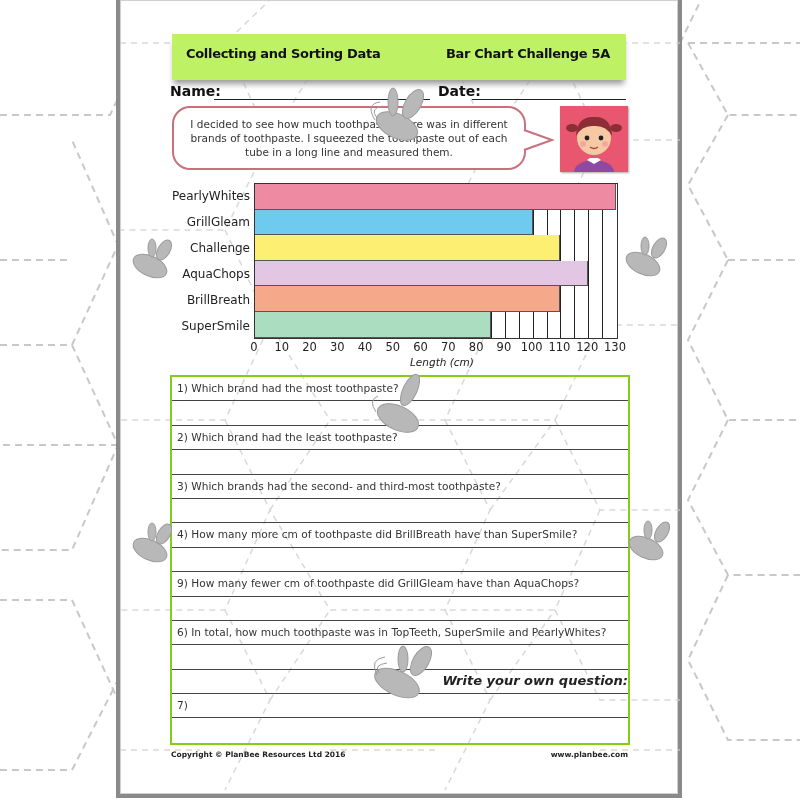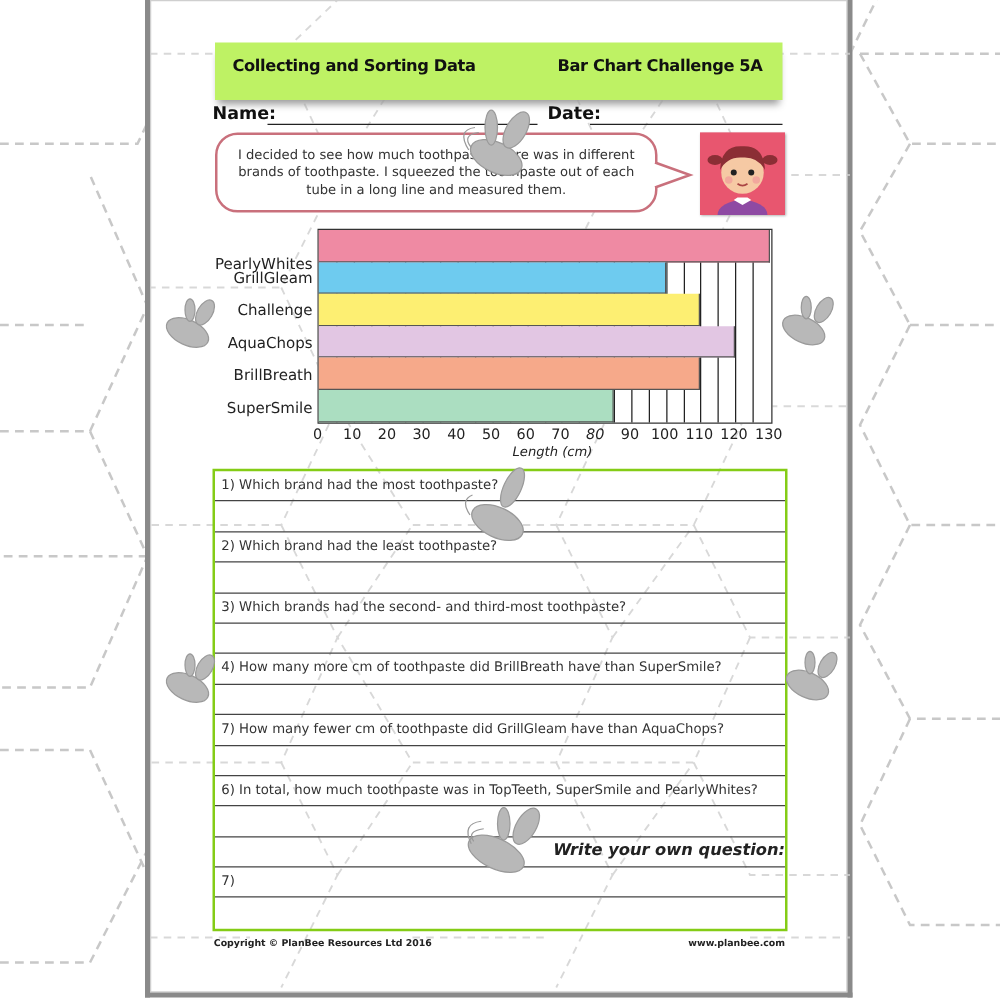--- a/index.html
+++ b/index.html
@@ -158,21 +158,21 @@
     <ellipse cx="56" cy="22" rx="6" ry="4" fill="#8b2e35"></ellipse>
     <circle cx="27" cy="32" r="2.4" fill="#222"></circle>
     <circle cx="41" cy="32" r="2.4" fill="#222"></circle>
     <circle cx="23" cy="38" r="3" fill="#f19a9a" opacity="0.7"></circle>
     <circle cx="45" cy="38" r="3" fill="#f19a9a" opacity="0.7"></circle>
     <path d="M30 41 Q34 44 38 41" stroke="#a44" stroke-width="1.3" fill="none"></path>
   </svg>
 </div>
 
 <div class="chart">
-  <span class="brand-label" style="top:24px">PearlyWhites</span>
+  <span class="brand-label" style="top:9px">PearlyWhites</span>
   <span class="brand-label" style="top:35px">GrillGleam</span>
   <span class="brand-label" style="top:61px">Challenge</span>
   <span class="brand-label" style="top:87px">AquaChops</span>
   <span class="brand-label" style="top:113px">BrillBreath</span>
   <span class="brand-label" style="top:139px">SuperSmile</span>
 
   <div class="plot" id="plot">
       <div class="gridline" style="left: 13.8846px; top: 0px; height: 100%;"></div>
       <div class="gridline" style="left: 27.7692px; top: 0px; height: 100%;"></div>
       <div class="gridline" style="left: 41.6538px; top: 0px; height: 100%;"></div>
@@ -208,40 +208,40 @@
 
   <div id="ticks">
       <span class="tick-label" style="left: 94px;">0</span>
       <span class="tick-label" style="left: 121.769px;">10</span>
       <span class="tick-label" style="left: 149.538px;">20</span>
       <span class="tick-label" style="left: 177.308px;">30</span>
       <span class="tick-label" style="left: 205.077px;">40</span>
       <span class="tick-label" style="left: 232.846px;">50</span>
       <span class="tick-label" style="left: 260.615px;">60</span>
       <span class="tick-label" style="left: 288.385px;">70</span>
-      <span class="tick-label" style="left: 316.154px; font-style: italic;">80</span>
+      <span class="tick-label" style="left: 316.154px;">80</span>
       <span class="tick-label" style="left: 343.923px;">90</span>
       <span class="tick-label" style="left: 371.692px;">100</span>
       <span class="tick-label" style="left: 399.462px;">110</span>
       <span class="tick-label" style="left: 427.231px;">120</span>
       <span class="tick-label" style="left: 455px;">130</span>
     </div>
   <span class="xlabel">Length (cm)</span>
 </div>
 
 <div class="questions" id="questions">
     <div class="q-row">1) Which brand had the most toothpaste?</div>
     <div class="q-row"></div>
     <div class="q-row">2) Which brand had the least toothpaste?</div>
     <div class="q-row"></div>
     <div class="q-row">3) Which brands had the second- and third-most toothpaste?</div>
     <div class="q-row"></div>
     <div class="q-row">4) How many more cm of toothpaste did BrillBreath have than SuperSmile?</div>
     <div class="q-row"></div>
-    <div class="q-row">7) How many fewer cm of toothpaste did GrillGleam have than AquaChops?</div>
+    <div class="q-row">9) How many fewer cm of toothpaste did GrillGleam have than AquaChops?</div>
     <div class="q-row"></div>
     <div class="q-row">6) In total, how much toothpaste was in TopTeeth, SuperSmile and PearlyWhites?</div>
     <div class="q-row"></div>
     <div class="q-row own">Write your own question:</div>
     <div class="q-row">7)</div>
     <div class="q-row"></div>
   </div>
 
 <div class="footer-left">Copyright © PlanBee Resources Ltd 2016</div>
 <div class="footer-right">www.planbee.com</div>

